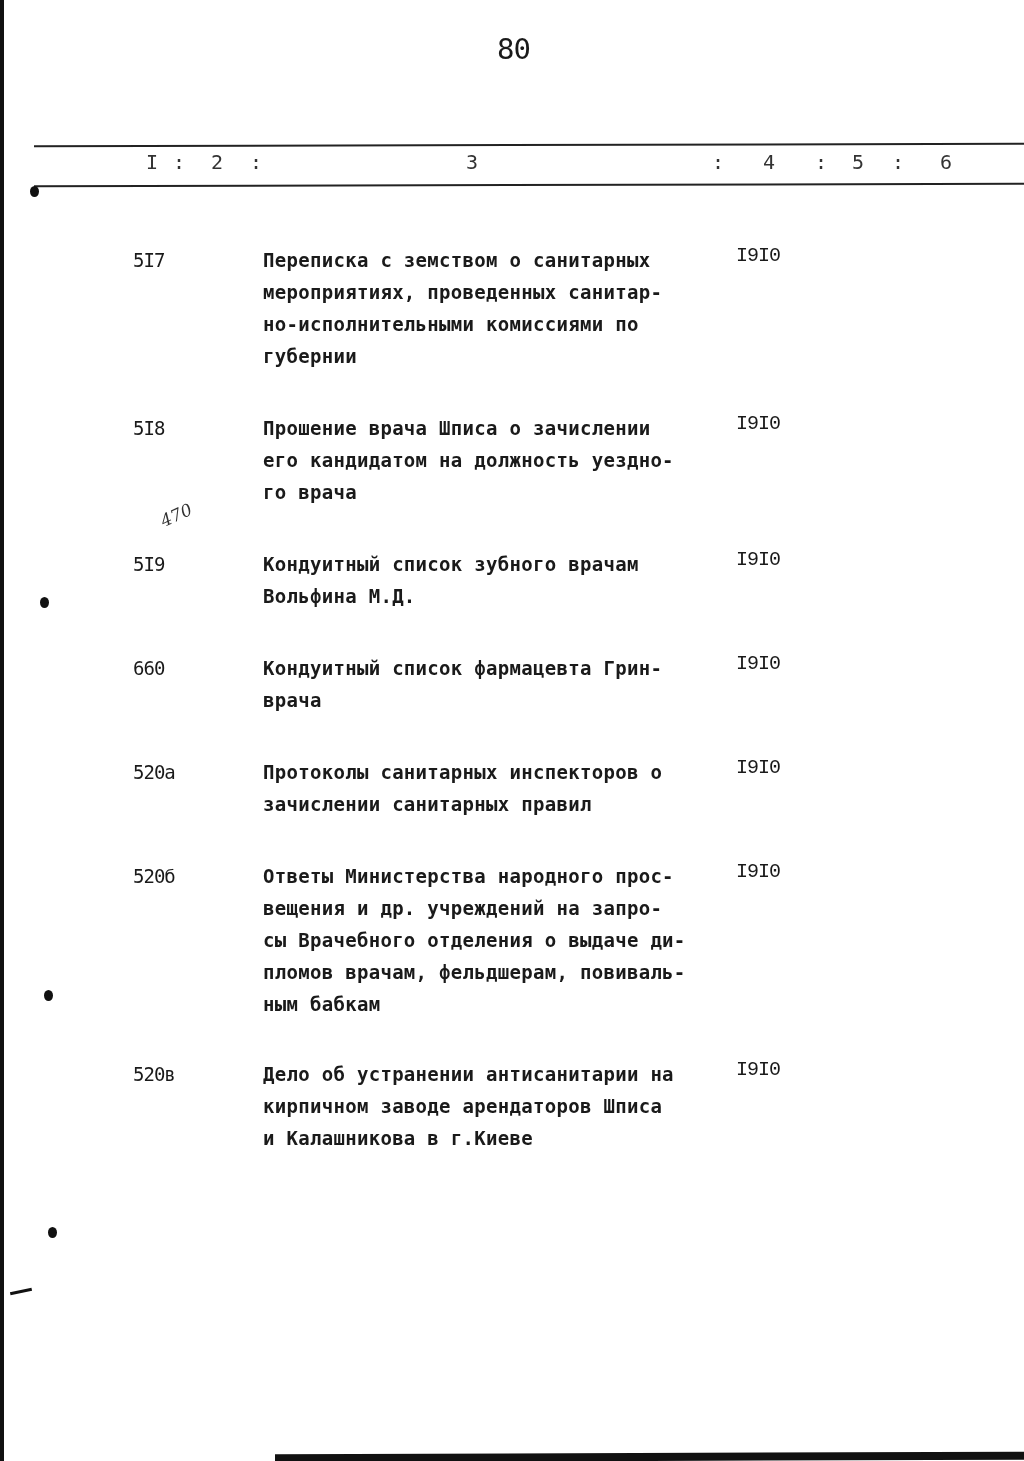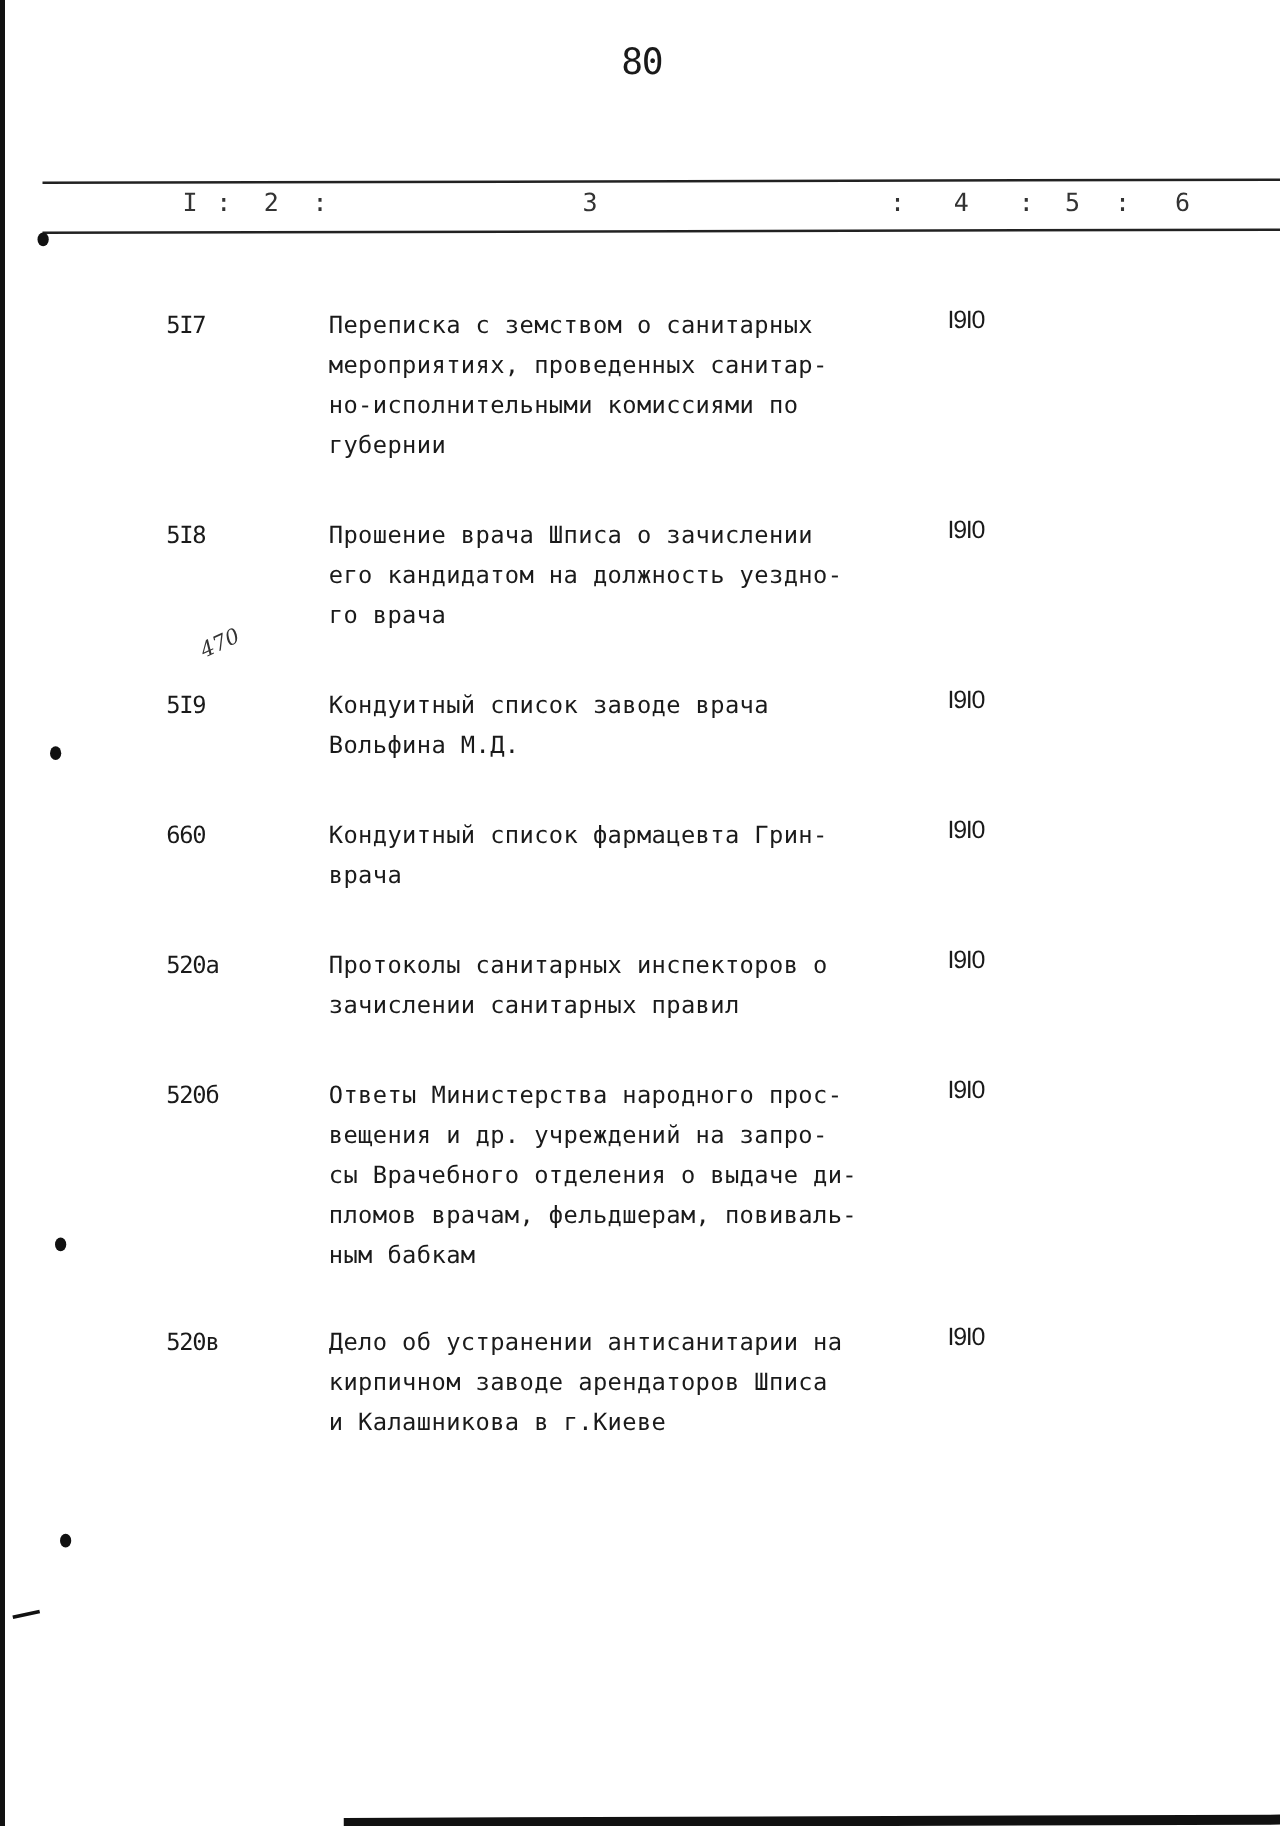--- a/index.html
+++ b/index.html
@@ -11,22 +11,22 @@
   .left-edge { position: absolute; left: 0; top: 0; width: 4px; height: 1461px; background: #111; }
   .bottom-edge { position: absolute; left: 275px; bottom: 0; width: 749px; height: 8px; background: #111; transform: skewY(-0.2deg); }
   .page-number { position: absolute; left: 497px; top: 32px; font-size: 29px; letter-spacing: -1px; }
   .rule { position: absolute; height: 2px; background: #222; }
   .rule-top { left: 34px; top: 144px; width: 990px; transform: rotate(-0.15deg); }
   .rule-bottom { left: 34px; top: 184px; width: 990px; transform: rotate(-0.15deg); }
   .header-row { position: absolute; top: 146px; left: 0; width: 1024px; height: 36px; font-size: 20px; }
   .hcell { position: absolute; top: 4px; color: #333; }
   .entry { position: absolute; left: 0; width: 1024px; font-size: 19px; line-height: 32px; }
   .entry .num { position: absolute; left: 133px; top: 0; letter-spacing: -1px; }
-  .entry .desc { position: absolute; left: 263px; top: 0; width: 470px; white-space: pre-line; letter-spacing: 0.3px; }
-  .entry .year { position: absolute; left: 736px; top: -4px; font-family: Liberation Sans, sans-serif; font-size: 20px; letter-spacing: -1px; margin-left: 22px; }
+  .entry .desc { position: absolute; left: 263px; top: 0; width: 470px; white-space: pre-line; letter-spacing: 0.3px; font-weight: bold; }
+  .entry .year { position: absolute; left: 736px; top: -4px; font-family: Liberation Mono, monospace; font-size: 20px; letter-spacing: -1px; }
   .handwritten { position: absolute; left: 160px; top: 505px; font-family: "DejaVu Serif", serif; font-style: italic; font-size: 17px; color: #333; transform: rotate(-25deg); }
   .punch { position: absolute; width: 9px; height: 11px; border-radius: 50%; background: #111; }
   .arrow-mark { position: absolute; left: 10px; top: 1290px; width: 22px; height: 3px; background: #111; transform: rotate(-12deg); }
 </style>
 </head>
 <body>
 
 <div class="left-edge"></div>
 <div class="bottom-edge"></div>
 
@@ -63,21 +63,21 @@
   <span class="desc">Прошение врача Шписа о зачислении
 его кандидатом на должность уездно-
 го врача</span>
   <span class="year">I9I0</span>
 </div>
 
 <div class="handwritten">470</div>
 
 <div class="entry" style="top:548px">
   <span class="num">5I9</span>
-  <span class="desc">Кондуитный список заводе врача
+  <span class="desc">Кондуитный список зубного врачам
 Вольфина М.Д.</span>
   <span class="year">I9I0</span>
 </div>
 
 <div class="entry" style="top:652px">
   <span class="num">660</span>
   <span class="desc">Кондуитный список фармацевта Грин-
 врача</span>
   <span class="year">I9I0</span>
 </div>

